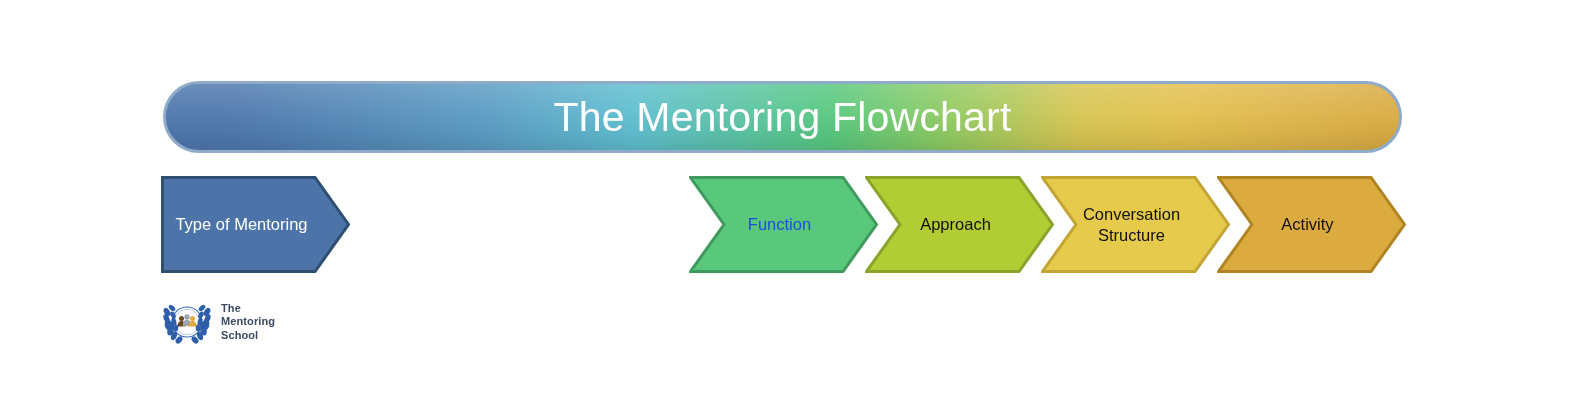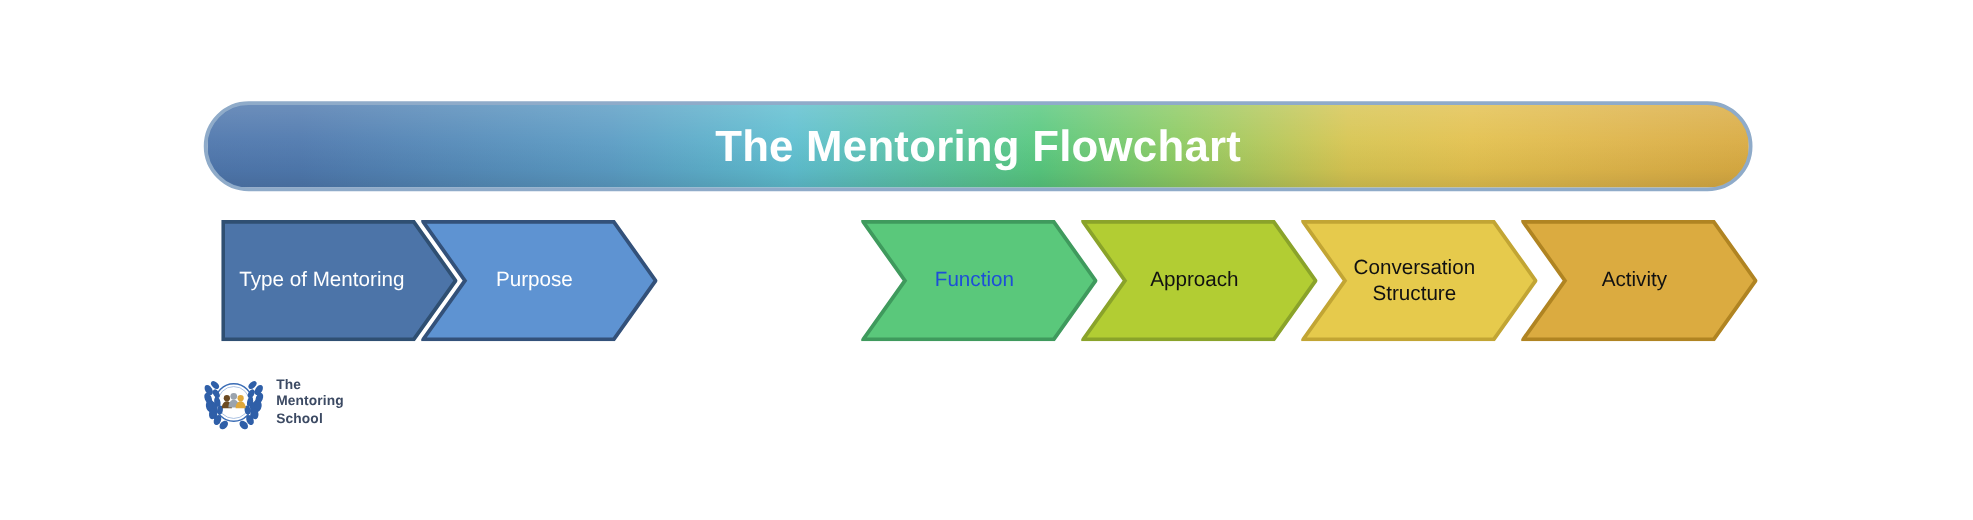--- a/index.html
+++ b/index.html
@@ -51,22 +51,22 @@
         rgba(255,255,255,0.16) 0%,
         rgba(255,255,255,0.05) 42%,
         rgba(0,0,0,0.035) 78%,
         rgba(0,0,0,0.10) 100%);
     pointer-events: none;
   }
   #banner-title {
     position: relative;
     z-index: 2;
     color: #ffffff;
-    font-size: 35px;
-    font-weight: 700;
+    font-size: 41px;
+    font-weight: 400;
     letter-spacing: 0.2px;
     line-height: 1;
     white-space: nowrap;
   }
 
   
   #flow-row {
     position: absolute;
     left: 161px;
     top: 176px;
@@ -124,31 +124,25 @@
   }
 </style>
 </head>
 <body>
 
 <div id="title-banner">
   <span id="banner-title">The Mentoring Flowchart</span>
 </div>
 
 <div id="flow-row">
-    <div class="chev flat" style="left: 0px; width: 189px; margin-left: 16px;">
+    <div class="chev flat" style="left: 0px; width: 189px;">
       <svg class="chev-shape" viewBox="0 0 189 97" preserveAspectRatio="none">
         <polygon points="1.50,1.50 154.04,1.50 187.50,48.50 154.04,95.50 1.50,95.50" fill="#4c74a8" stroke="#2f4f72" stroke-width="3" stroke-linejoin="miter"></polygon>
       </svg>
       <span class="chev-label" style="color: rgb(255, 255, 255);">Type of Mentoring</span>
-    </div>
-    <div class="chev notched" style="left: 176px; width: 189px;">
-      <svg class="chev-shape" viewBox="0 0 189 97" preserveAspectRatio="none">
-        <polygon points="1.50,1.50 154.04,1.50 187.50,48.50 154.04,95.50 1.50,95.50 34.96,48.50" fill="#5e93d2" stroke="#33517a" stroke-width="3" stroke-linejoin="miter"></polygon>
-      </svg>
-      <span class="chev-label" style="color: rgb(255, 255, 255);">Purpose</span>
     </div>
     <div class="chev notched" style="left: 528px; width: 189px;">
       <svg class="chev-shape" viewBox="0 0 189 97" preserveAspectRatio="none">
         <polygon points="1.50,1.50 154.04,1.50 187.50,48.50 154.04,95.50 1.50,95.50 34.96,48.50" fill="#5ac87b" stroke="#3f9a5d" stroke-width="3" stroke-linejoin="miter"></polygon>
       </svg>
       <span class="chev-label" style="color: #1d4ed8;">Function</span>
     </div>
     <div class="chev notched" style="left: 880px; width: 189px;">
       <svg class="chev-shape" viewBox="0 0 189 97" preserveAspectRatio="none">
         <polygon points="1.50,1.50 154.04,1.50 187.50,48.50 154.04,95.50 1.50,95.50 34.96,48.50" fill="#e6ca4c" stroke="#c2a534" stroke-width="3" stroke-linejoin="miter"></polygon>

